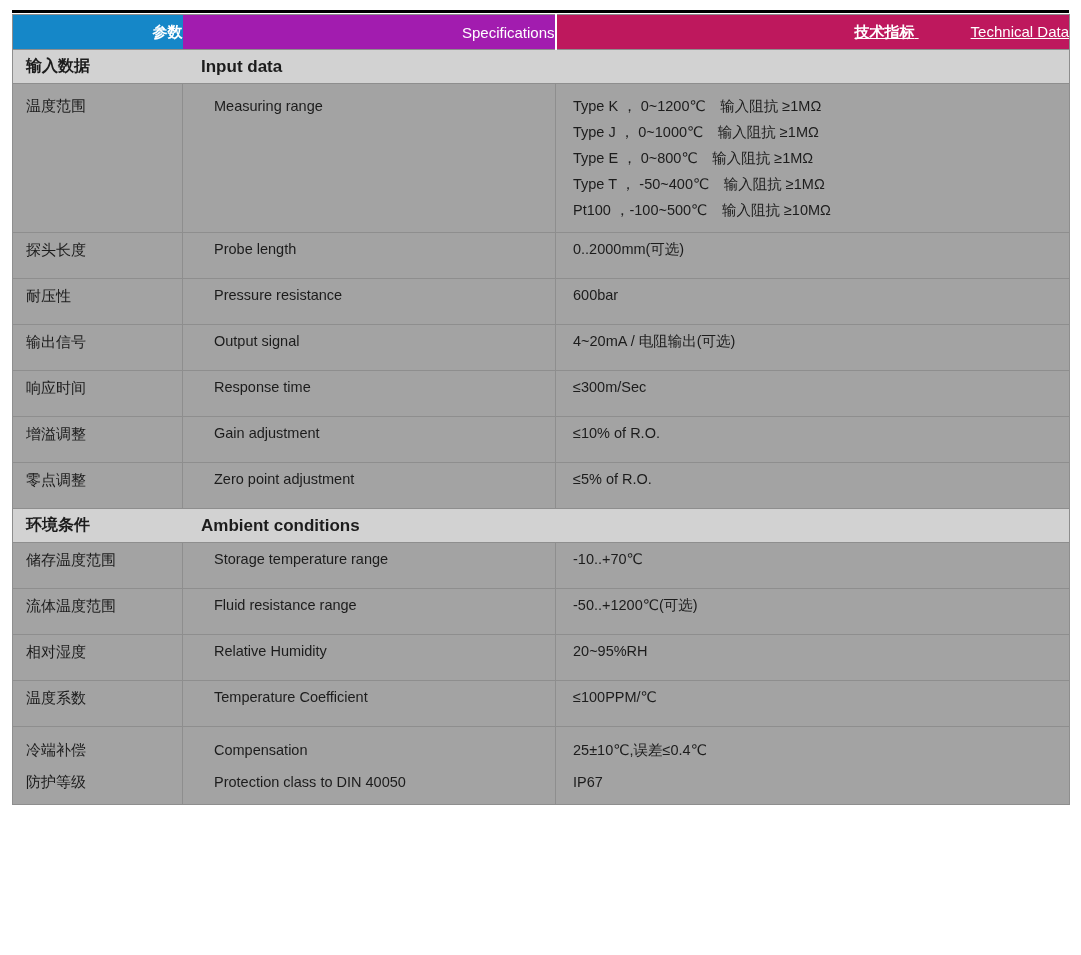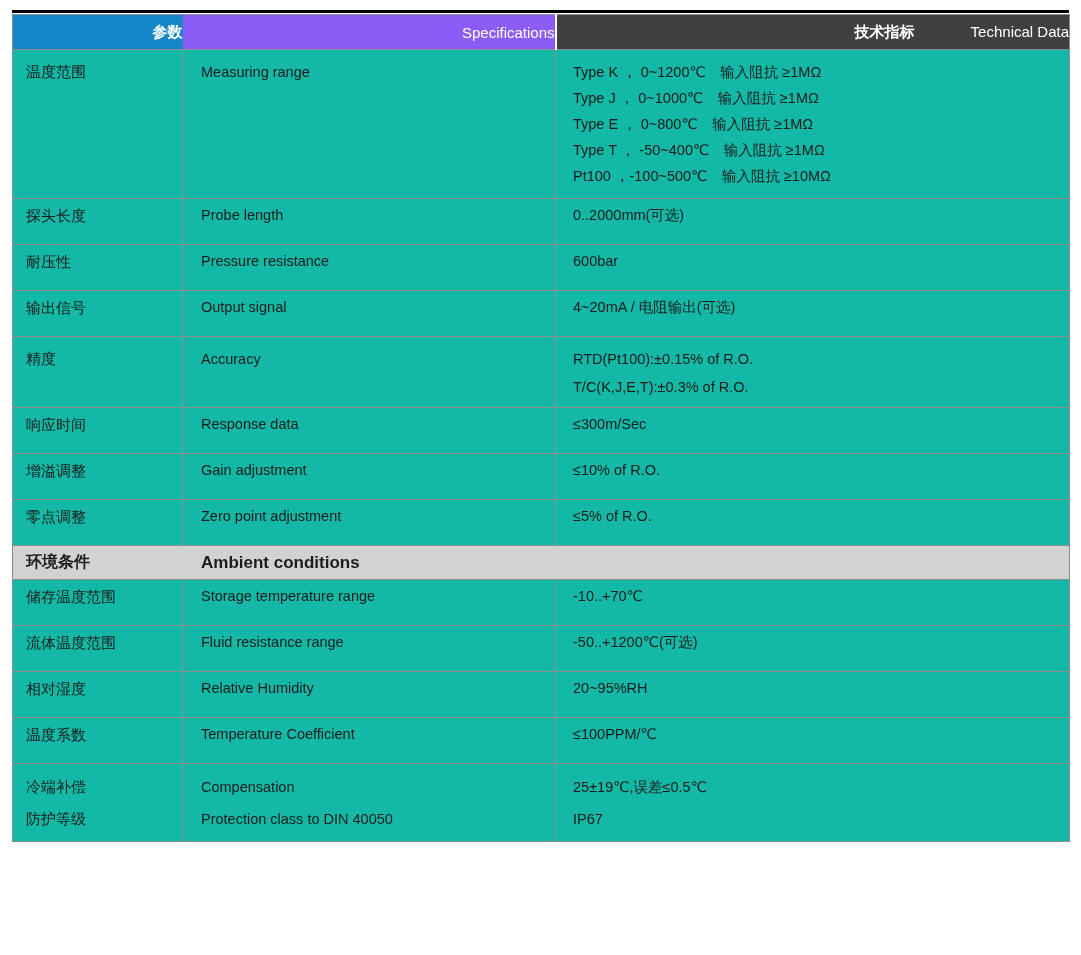--- a/index.html
+++ b/index.html
@@ -19,23 +19,23 @@
   thead th{height:34px;color:#fff;font-size:15px;text-align:right;
     vertical-align:middle;padding:0;}
   thead th.h1{padding-left:13px;font-weight:bold;}
   thead th.h2{padding-left:18px;font-weight:normal;}
   thead th.h3{padding-left:16px;border-left:2px solid #ffffff;}
   thead th .cnb{font-weight:bold;font-size:15px;}
   thead th .enr{font-weight:normal;margin-left:52px;font-size:15px;}
 
   
   tbody td{border:1px solid #8e8e8e;vertical-align:top;
-    font-size:14.5px;padding:6px 8px 5px 0;background:#14b8a6;}
+    font-size:14.5px;padding:6px 8px 5px 0;background:#a3a3a3;}
   tbody td.c-cn{padding-left:13px;font-size:15px;}
-  tbody td.c-en{padding-left:18px;}
+  tbody td.c-en{padding-left:31px;}
   tbody td.c-val{padding-left:17px;}
   .cell-line{line-height:21px;white-space:nowrap;}
 
   
   tr.v-default td{height:34px;}
 
   
   tr.v-measuring td{padding-top:9px;padding-bottom:9px;}
   tr.v-measuring .cell-line{line-height:26px;}
   tr.v-accuracy td{padding-top:8px;padding-bottom:6px;}
@@ -57,28 +57,36 @@
   <div class="top-bar"></div>
   <table class="spec">
     <colgroup>
         <col class="c1">
         <col class="c2">
         <col class="c3">
       </colgroup>
     <thead>
       <tr>
         <th class="h1" style="background: rgb(21, 135, 200);">参数</th>
-        <th class="h2" style="background: #8b5cf6;">Specifications</th>
-        <th class="h3" style="background: #404040;">
+        <th class="h2" style="background: #a21caf;">Specifications</th>
+        <th class="h3" style="background: #be185d; text-decoration: underline;">
           <span class="cnb">技术指标</span>
           <span class="enr">Technical Data</span>
         </th>
       </tr>
     </thead>
     <tbody id="rows">
+        <tr class="section">
+          <td colspan="3">
+            <div class="sec-flex">
+              <span class="sec-cn">输入数据</span>
+              <span class="sec-en">Input data</span>
+            </div>
+          </td>
+        </tr>
         <tr class="v-measuring">
           <td class="c-cn">
             <div class="cell-line">温度范围</div>
           </td>
           <td class="c-en">
             <div class="cell-line">Measuring range</div>
           </td>
           <td class="c-val">
             <div class="cell-line">Type K ，  0~1200℃　输入阻抗 ≥1MΩ</div>
             <div class="cell-line">Type J ，  0~1000℃　输入阻抗 ≥1MΩ</div>
@@ -113,38 +121,26 @@
           <td class="c-cn">
             <div class="cell-line">输出信号</div>
           </td>
           <td class="c-en">
             <div class="cell-line">Output signal</div>
           </td>
           <td class="c-val">
             <div class="cell-line">4~20mA / 电阻输出(可选)</div>
           </td>
         </tr>
-        <tr class="v-accuracy">
-          <td class="c-cn">
-            <div class="cell-line">精度</div>
-          </td>
-          <td class="c-en">
-            <div class="cell-line">Accuracy</div>
-          </td>
-          <td class="c-val">
-            <div class="cell-line">RTD(Pt100):±0.15% of R.O.</div>
-            <div class="cell-line">T/C(K,J,E,T):±0.3% of R.O.</div>
-          </td>
-        </tr>
         <tr class="v-default">
           <td class="c-cn">
             <div class="cell-line">响应时间</div>
           </td>
           <td class="c-en">
-            <div class="cell-line">Response data</div>
+            <div class="cell-line">Response time</div>
           </td>
           <td class="c-val">
             <div class="cell-line">≤300m/Sec</div>
           </td>
         </tr>
         <tr class="v-default">
           <td class="c-cn">
             <div class="cell-line">增溢调整</div>
           </td>
           <td class="c-en">
@@ -220,20 +216,20 @@
         <tr class="v-compensation">
           <td class="c-cn">
             <div class="cell-line">冷端补偿</div>
             <div class="cell-line">防护等级</div>
           </td>
           <td class="c-en">
             <div class="cell-line">Compensation</div>
             <div class="cell-line">Protection class to DIN 40050</div>
           </td>
           <td class="c-val">
-            <div class="cell-line">25±19℃,误差≤0.5℃</div>
+            <div class="cell-line">25±10℃,误差≤0.4℃</div>
             <div class="cell-line">IP67</div>
           </td>
         </tr>
       </tbody>
   </table>
 
 </div>
 
 </body></html>

